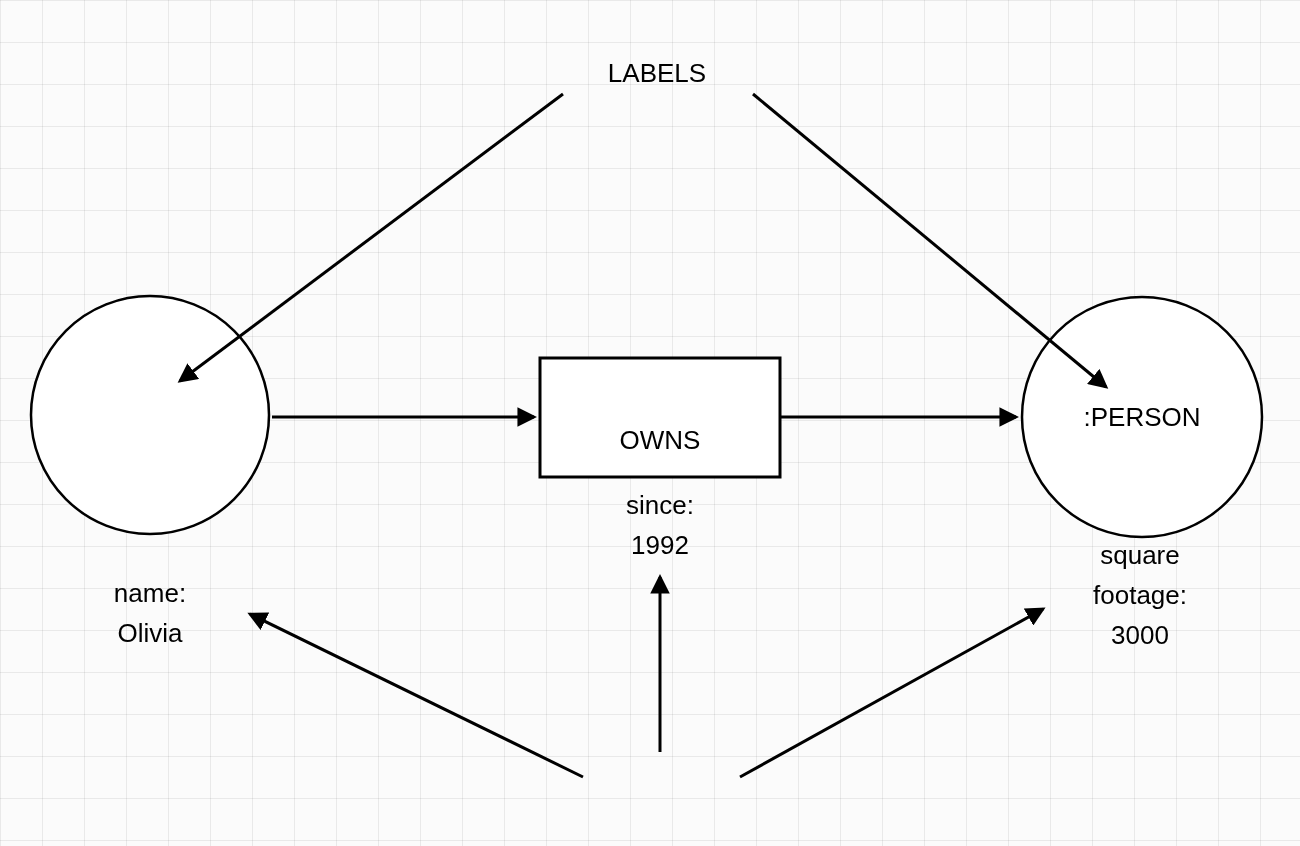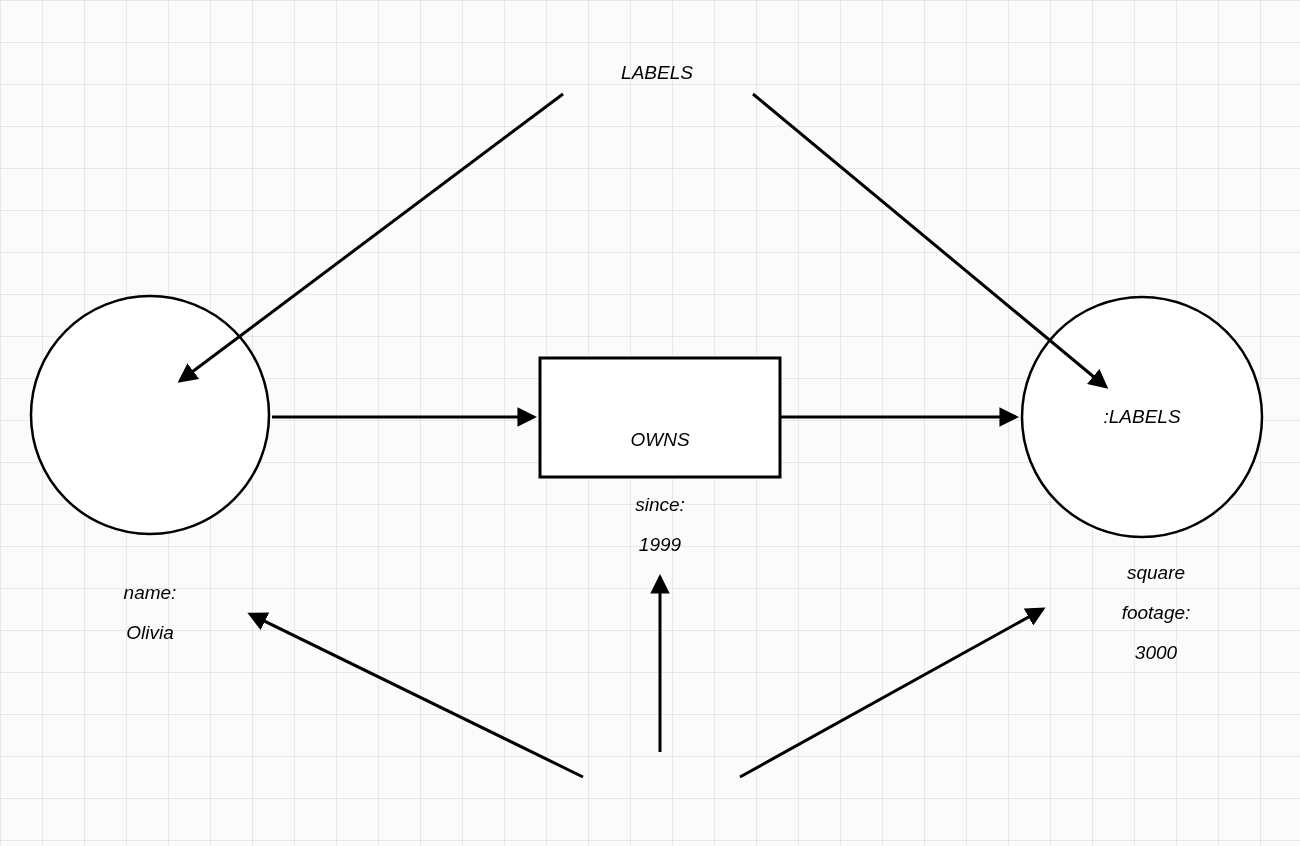--- a/index.html
+++ b/index.html
@@ -21,26 +21,25 @@
   svg.shapes {
     position: absolute;
     left: 0;
     top: 0;
     width: 1300px;
     height: 846px;
   }
   .txt {
     position: absolute;
     transform: translate(-50%, -50%);
-    font-size: 19px;
+    font-size: 26px;
     line-height: 40px;
     color: #000;
     text-align: center;
     white-space: pre-line;
-    font-style: italic;
   }
 </style>
 </head>
 <body>
 
 <div class="canvas">
 
   <svg class="shapes" viewBox="0 0 1300 846">
     <defs>
       <marker id="arrowhead" viewBox="0 0 10 10" refX="8.5" refY="5" markerWidth="6.5" markerHeight="6.5" orient="auto-start-reverse">
@@ -61,26 +60,26 @@
     <line x1="583" y1="777" x2="250" y2="614" stroke="#000000" stroke-width="3" marker-end="url(#arrowhead)"></line>
     <line x1="660" y1="752" x2="660" y2="577" stroke="#000000" stroke-width="3" marker-end="url(#arrowhead)"></line>
     <line x1="740" y1="777" x2="1043" y2="609" stroke="#000000" stroke-width="3" marker-end="url(#arrowhead)"></line>
   </svg>
 
   <div class="txt" style="left:657px; top:73px;">LABELS</div>
 
 
   <div class="txt" style="left:660px; top:440px;">OWNS</div>
 
-  <div class="txt" style="left:1142px; top:417px;">:LABELS</div>
+  <div class="txt" style="left:1142px; top:417px;">:PERSON</div>
 
   <div class="txt" style="left:660px; top:525px;">since:
-1999</div>
+1992</div>
 
   <div class="txt" style="left:150px; top:613px;">name:
 Olivia</div>
 
-  <div class="txt" style="left:1140px; top:613px;margin-left:16px;">square
+  <div class="txt" style="left:1140px; top:595px;">square
 footage:
 3000</div>
 
 
 </div>
 
 </body></html>

